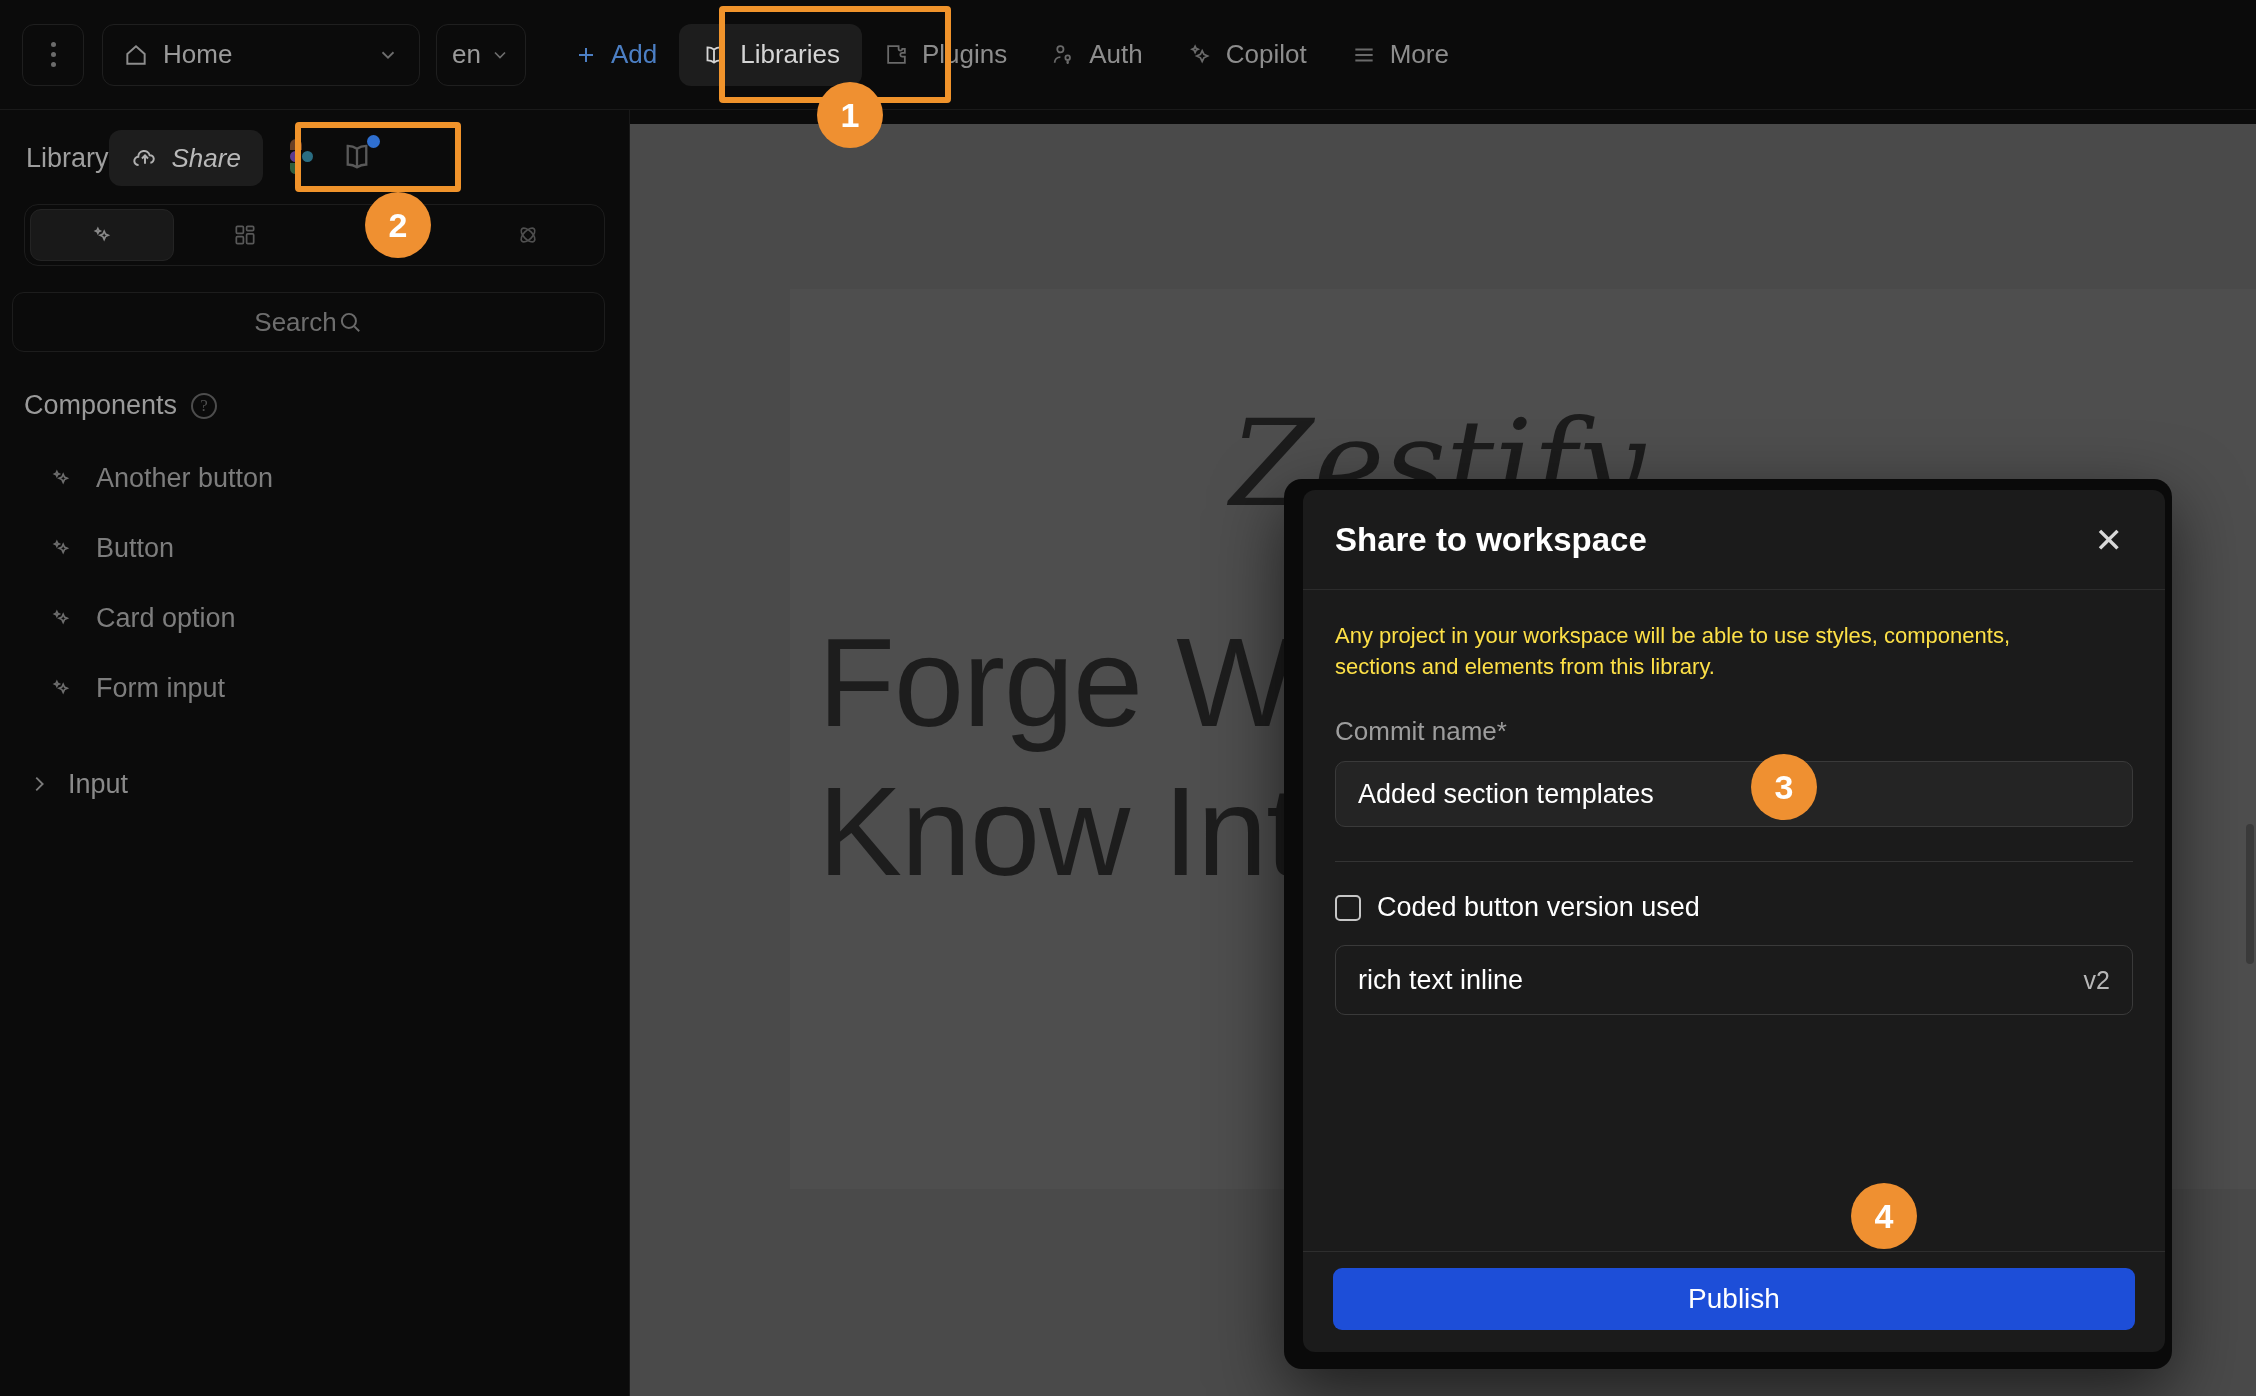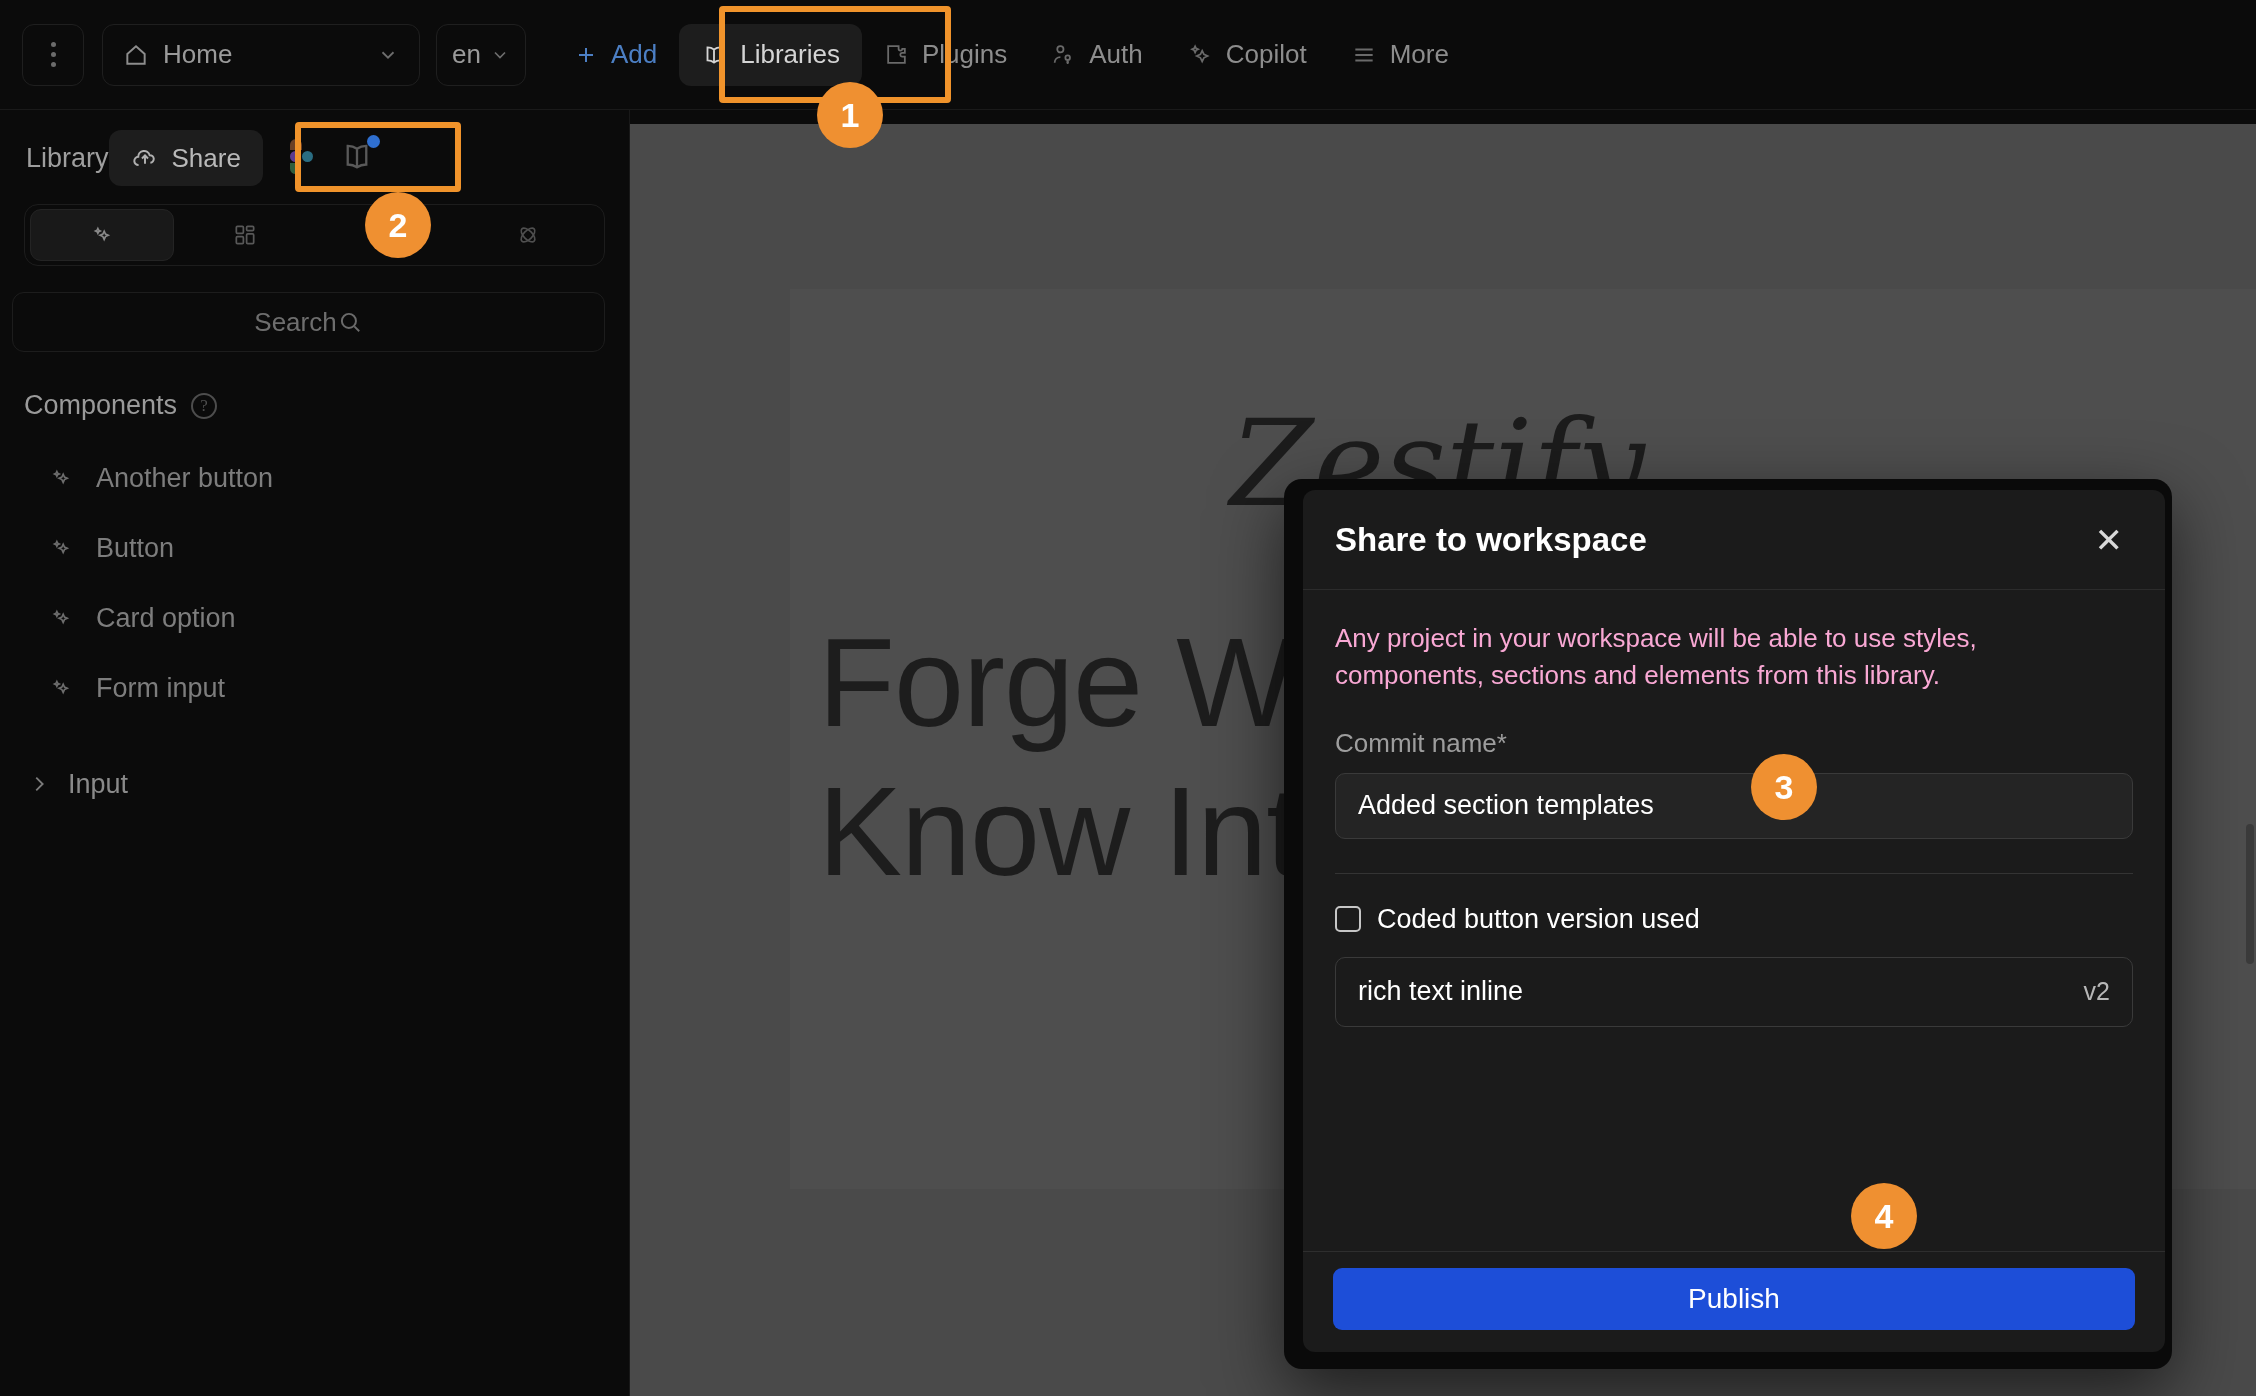--- a/index.html
+++ b/index.html
@@ -64,21 +64,21 @@
   .sb-header {
     display: flex; align-items: center; 
     padding: 24px 26px 10px 26px; height: 82px;
   }
   .sb-title { color: #9e9e9e; font-size: 27px; }
   .sb-header-right { display: flex; align-items: center; gap: 24px; }
   .share-btn {
     display: flex; align-items: center; gap: 13px;
     background: #1d1d1d; border-radius: 12px;
     padding: 0 22px; height: 56px;
-    color: #b9b9b9; font-size: 26px;
+    color: #b9b9b9; font-size: 26px; font-style: italic;
   }
   .figma-icon { position: relative; width: 26px; height: 38px; }
   .figma-icon span { position: absolute; display: block; border-radius: 50%; }
   .bk-icon { position: relative; width: 40px; height: 34px; }
   .bk-dot {
     position: absolute; right: -3px; top: -6px;
     width: 13px; height: 13px; border-radius: 50%; background: #2f6fd0;
   }
 
   .sb-tabs {
@@ -173,21 +173,21 @@
     overflow: hidden;
   }
   .modal-head {
     height: 100px; display: flex; align-items: center; justify-content: space-between;
     padding: 0 32px; border-bottom: 1px solid #2c2c2c;
   }
   .modal-title { color: #ffffff; font-size: 33px; font-weight: 700; }
   .modal-close { color: #d9d9d9; font-size: 34px; line-height: 1; padding: 6px 10px;}
   .modal-body { flex: 1; padding: 30px 32px 0 32px; }
   .modal-desc {
-    color: #f9a8d4; font-size: 26px; line-height: 1.42;
+    color: #fde047; font-size: 22px; line-height: 1.42;
     max-width: 760px;
   }
   .field-label {
     margin-top: 34px; color: #9d9d9d; font-size: 26px;
   }
   .field-label .req { color: #9d9d9d; }
   .text-input {
     margin-top: 14px; height: 66px; border-radius: 10px;
     background: #242424; border: 1px solid #3a3a3a;
     display: flex; align-items: center; padding: 0 22px;

